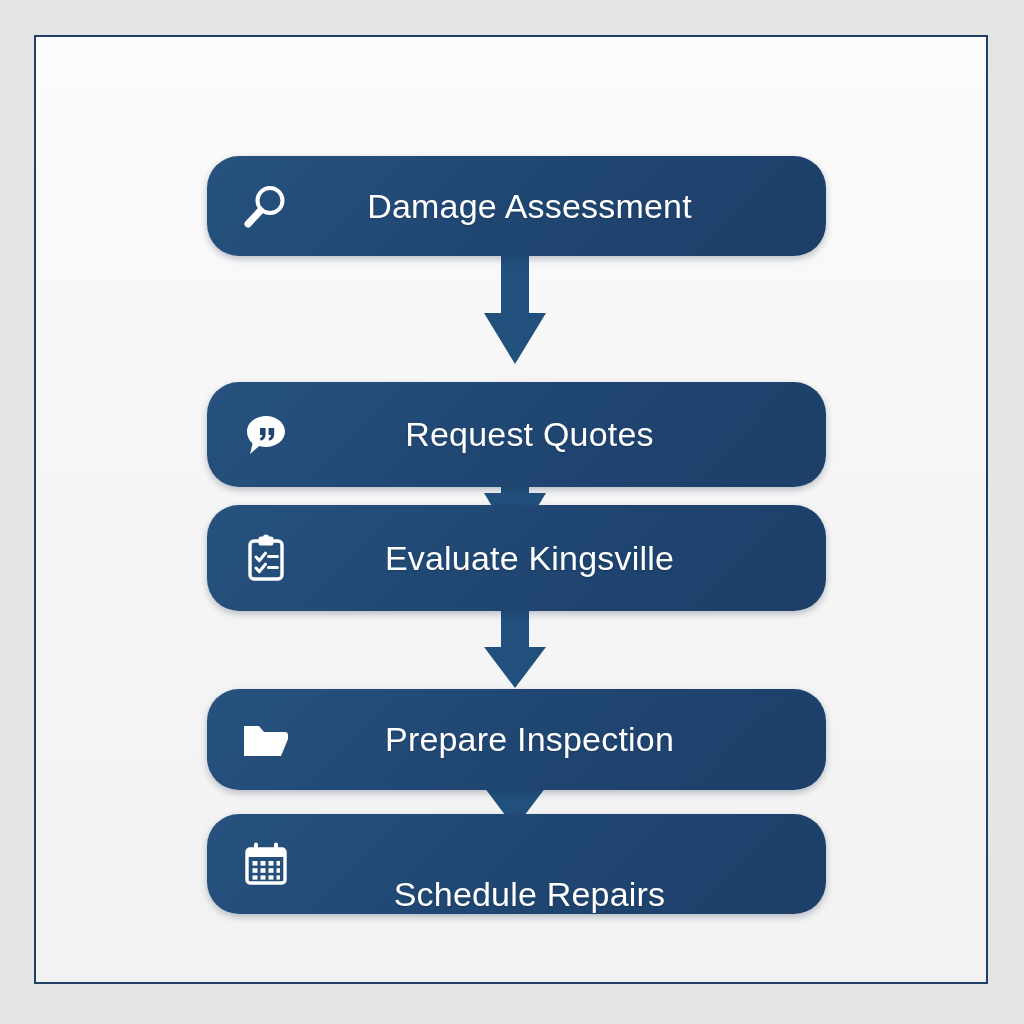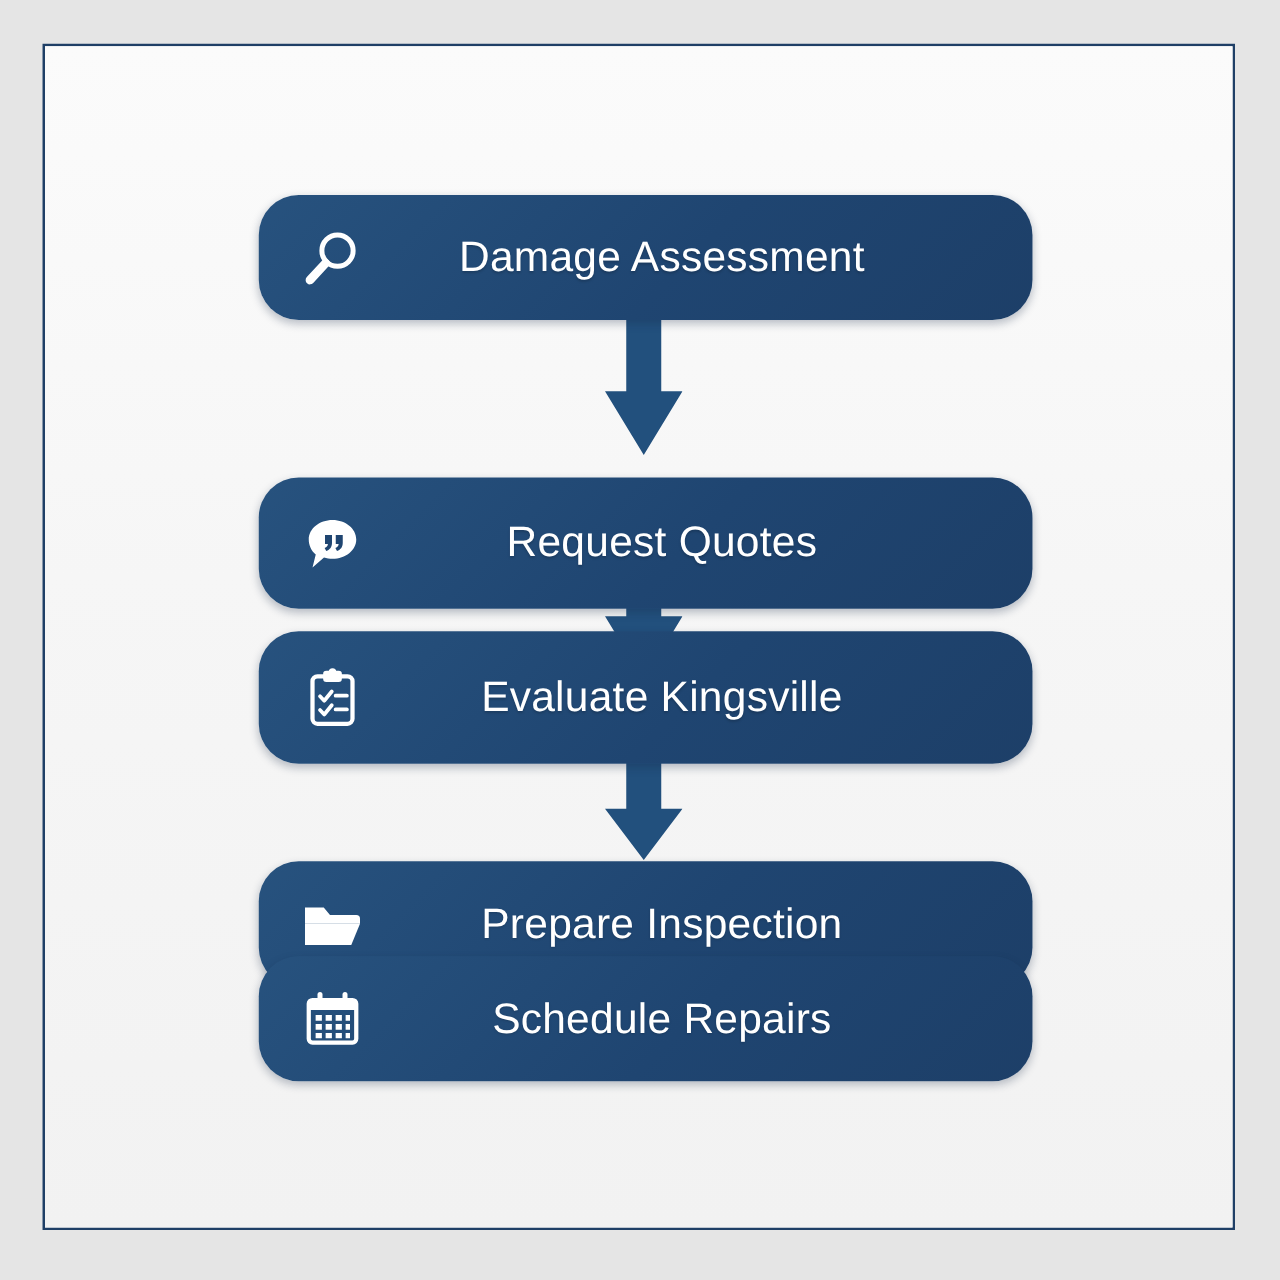--- a/index.html
+++ b/index.html
@@ -186,21 +186,21 @@
         <span class="node-icon">
           <svg viewBox="0 0 50 50" aria-hidden="true">
             <path d="M3 11 h15 l5 6 h21 a3 3 0 0 1 3 3 v4 H3 Z" fill="#ffffff"></path>
             <path d="M3 24 h44 l-7 17 H3 Z" fill="#ffffff"></path>
             <path d="M3 24 h9 l-6.5 17 H3 Z" fill="#1f4571" opacity="0"></path>
           </svg>
         </span>
         <span class="node-label">Prepare Inspection</span>
       </div>
 
-      <div class="node" style="top:728px; height:100px;">
+      <div class="node" style="top:777px; height:100px;align-items:flex-end;">
         <span class="node-icon">
           <svg viewBox="0 0 50 50" aria-hidden="true">
             <rect x="6" y="10" width="38" height="34" rx="3" ry="3" fill="none" stroke="#ffffff" stroke-width="3.4"></rect>
             <rect x="6" y="10" width="38" height="8" fill="#ffffff"></rect>
             <rect x="13" y="3.5" width="4" height="9" rx="2" fill="#ffffff"></rect>
             <rect x="33" y="3.5" width="4" height="9" rx="2" fill="#ffffff"></rect>
             <g fill="#ffffff">
               <rect x="11.5" y="22" width="5" height="4.6"></rect>
               <rect x="19.5" y="22" width="5" height="4.6"></rect>
               <rect x="27.5" y="22" width="5" height="4.6"></rect>

